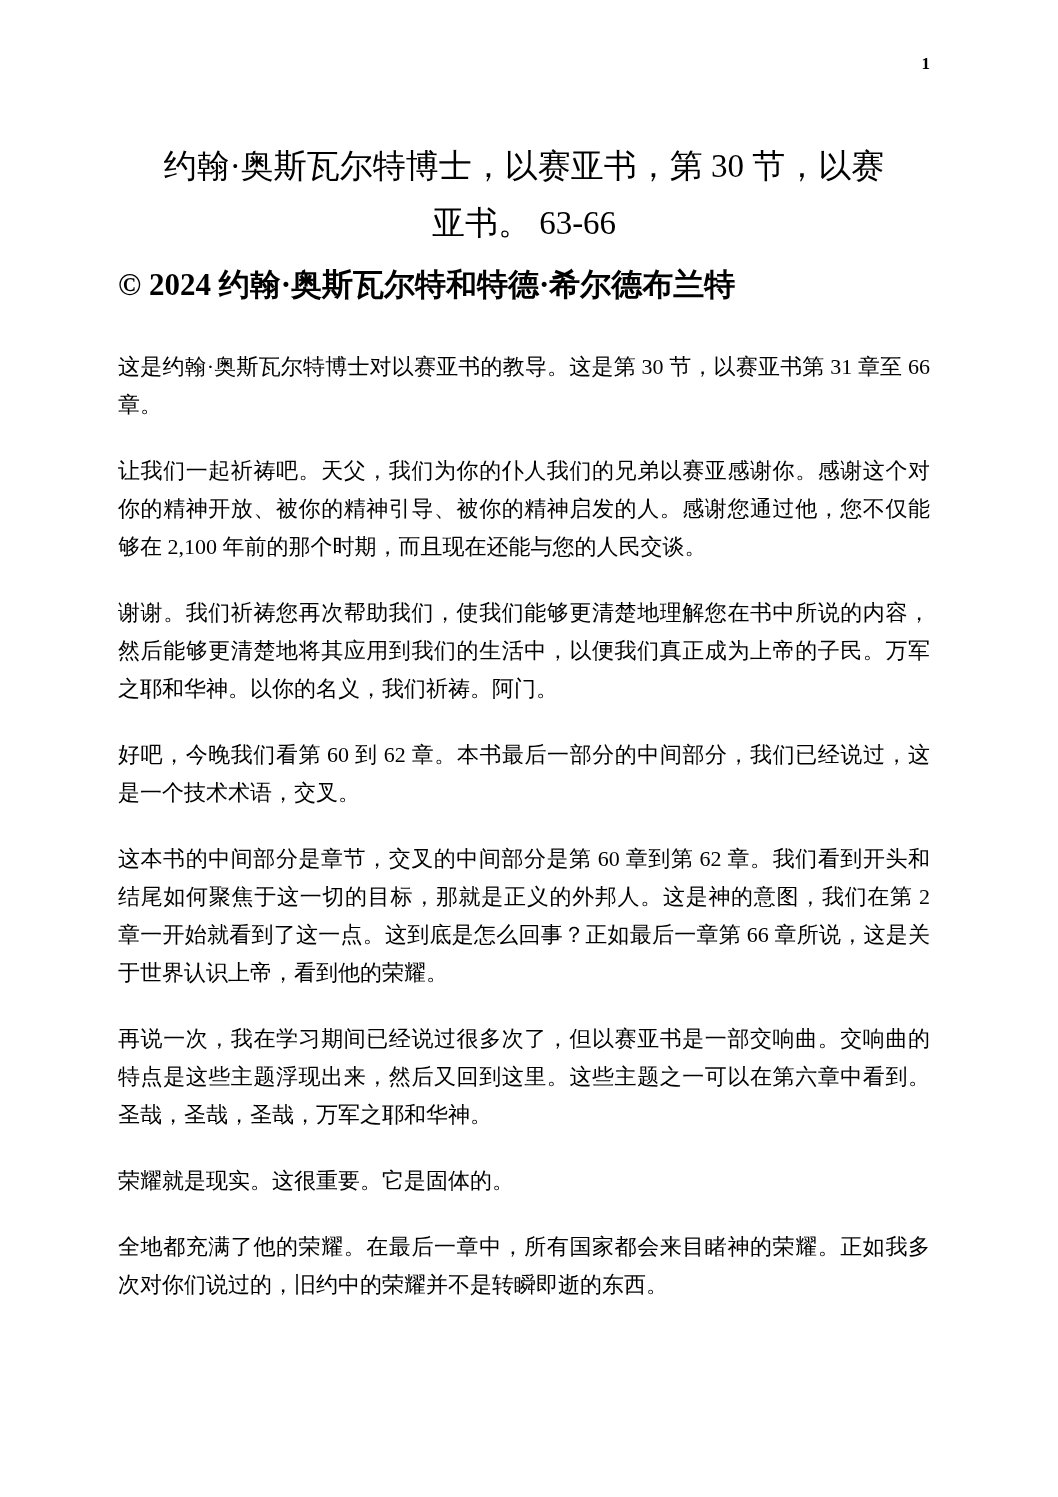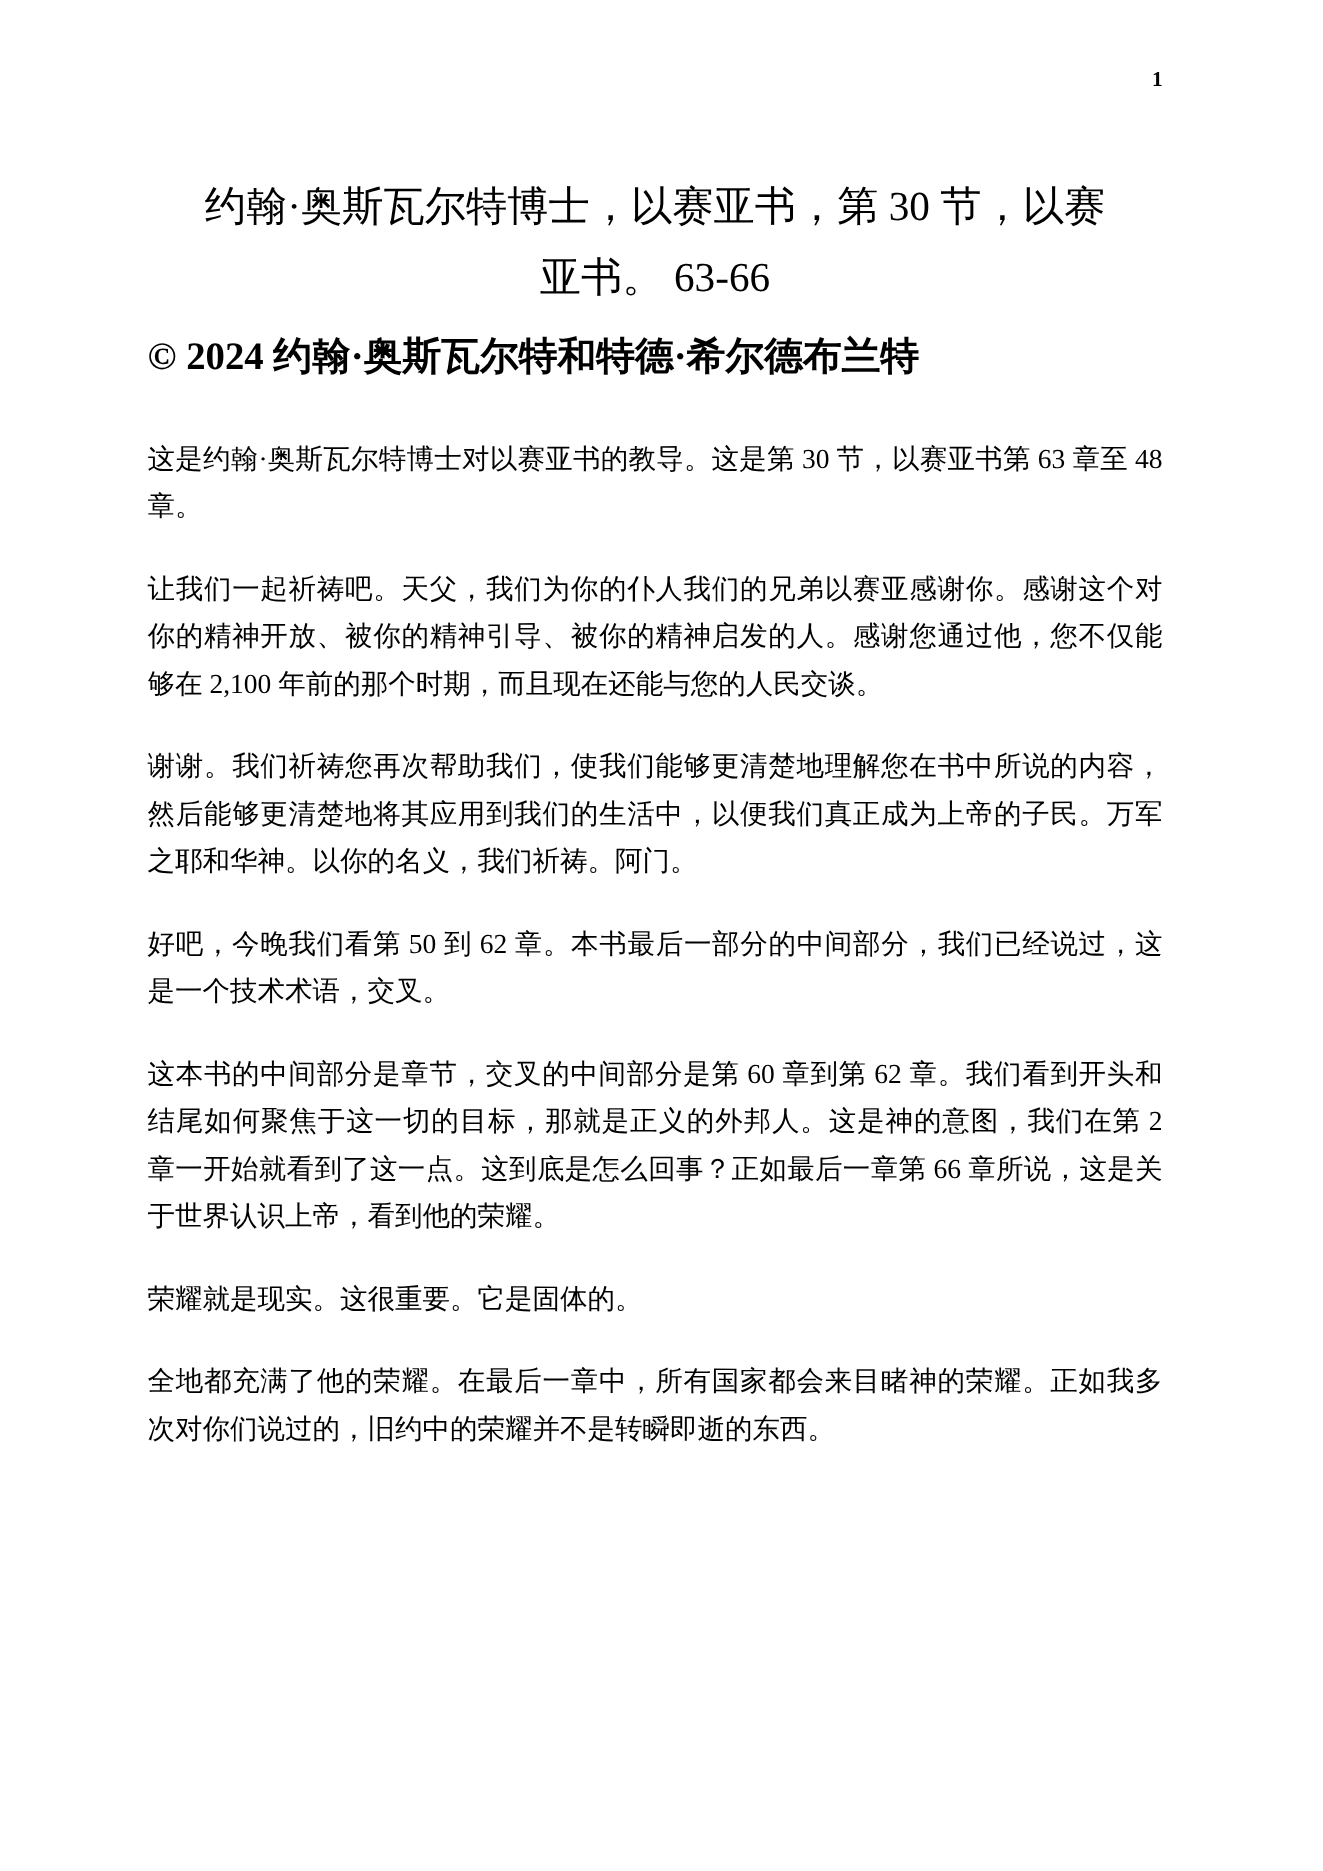--- a/index.html
+++ b/index.html
@@ -63,22 +63,23 @@
   <div class="page-number">1</div>
 
   <h1 class="doc-title">
     <span class="tline">约翰·奥斯瓦尔特博士，以赛亚书，第 30 节，以赛</span>
     <span class="tline">亚书。 63-66</span>
   </h1>
 
   <h2 class="copyright">© 2024 约翰·奥斯瓦尔特和特德·希尔德布兰特</h2>
 
   <div class="body-text">
-    <p>这是约翰·奥斯瓦尔特博士对以赛亚书的教导。这是第 30 节，以赛亚书第 63 章至 48 章。</p>
+    <p>这是约翰·奥斯瓦尔特博士对以赛亚书的教导。这是第 30 节，以赛亚书第 31 章至 66 章。</p>
     <p>让我们一起祈祷吧。天父，我们为你的仆人我们的兄弟以赛亚感谢你。感谢这个对你的精神开放、被你的精神引导、被你的精神启发的人。感谢您通过他，您不仅能够在 2,100 年前的那个时期，而且现在还能与您的人民交谈。</p>
     <p>谢谢。我们祈祷您再次帮助我们，使我们能够更清楚地理解您在书中所说的内容，然后能够更清楚地将其应用到我们的生活中，以便我们真正成为上帝的子民。万军之耶和华神。以你的名义，我们祈祷。阿门。</p>
-    <p>好吧，今晚我们看第 50 到 62 章。本书最后一部分的中间部分，我们已经说过，这是一个技术术语，交叉。</p>
+    <p>好吧，今晚我们看第 60 到 62 章。本书最后一部分的中间部分，我们已经说过，这是一个技术术语，交叉。</p>
     <p>这本书的中间部分是章节，交叉的中间部分是第 60 章到第 62 章。我们看到开头和结尾如何聚焦于这一切的目标，那就是正义的外邦人。这是神的意图，我们在第 2 章一开始就看到了这一点。这到底是怎么回事？正如最后一章第 66 章所说，这是关于世界认识上帝，看到他的荣耀。</p>
+    <p>再说一次，我在学习期间已经说过很多次了，但以赛亚书是一部交响曲。交响曲的特点是这些主题浮现出来，然后又回到这里。这些主题之一可以在第六章中看到。圣哉，圣哉，圣哉，万军之耶和华神。</p>
     <p>荣耀就是现实。这很重要。它是固体的。</p>
     <p>全地都充满了他的荣耀。在最后一章中，所有国家都会来目睹神的荣耀。正如我多次对你们说过的，旧约中的荣耀并不是转瞬即逝的东西。</p>
   </div>
 
 </div>
 
 </body></html>

